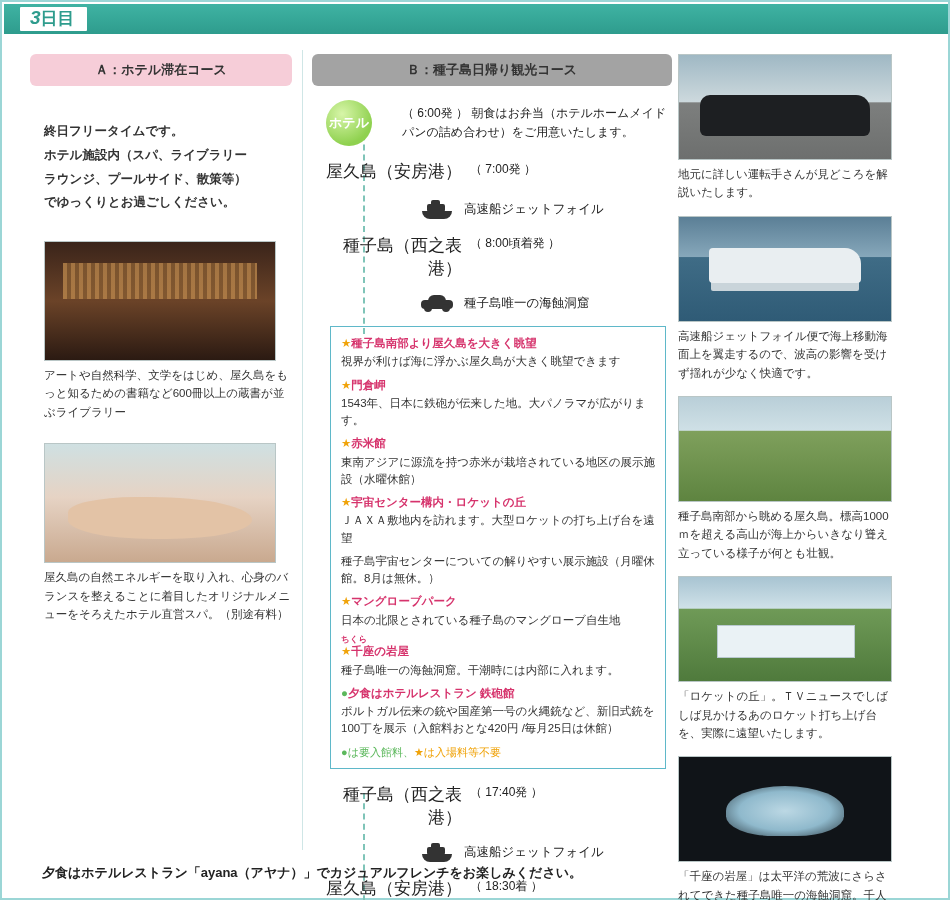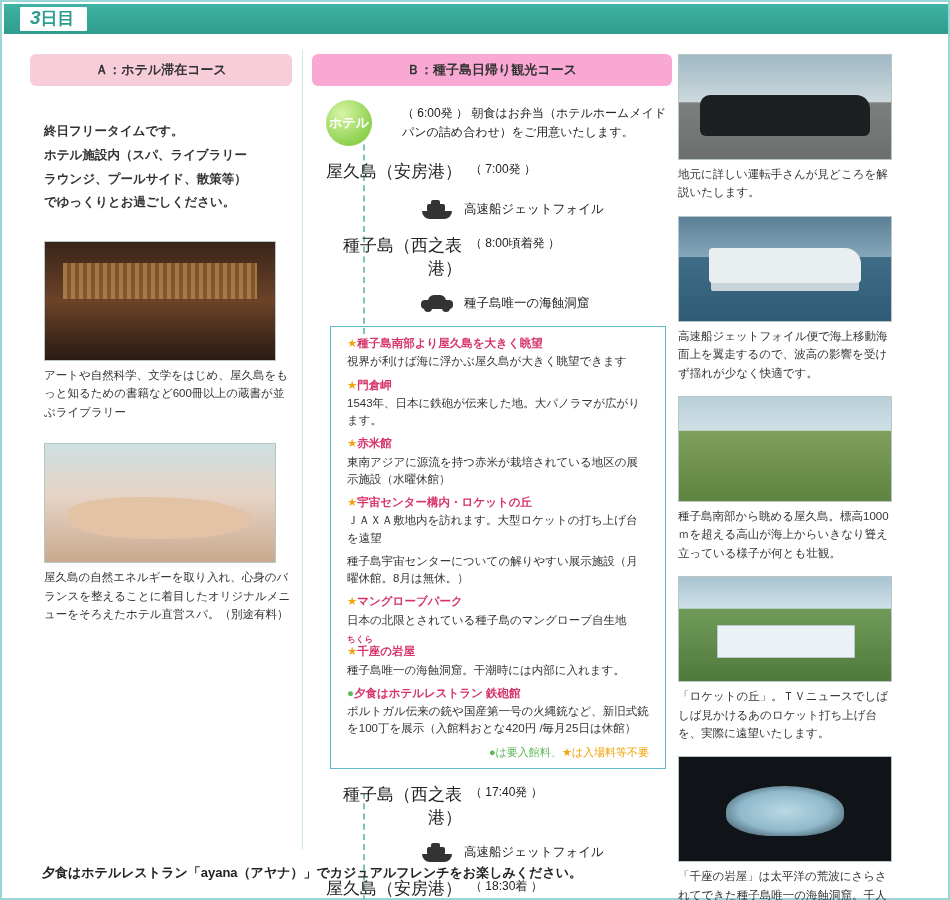--- a/index.html
+++ b/index.html
@@ -35,21 +35,21 @@
   
   .col-a{position:absolute;left:28px;top:52px;width:262px;}
   .col-b{position:absolute;left:310px;top:52px;width:360px;}
   .col-c{position:absolute;left:676px;top:52px;width:218px;}
 
   .col-title{
     text-align:center;font-weight:bold;font-size:13px;color:#333;
     padding:7px 0;border-radius:6px;
   }
   .title-a{background:#f6cdd8;}
-  .title-b{background:#f9a8d4;}
+  .title-b{background:#a3a3a3;}
 
   .vline{
     position:absolute;left:300px;top:48px;width:1px;height:800px;
     background:#cfe6e6;
   }
 
   
   .a-text{
     margin-top:34px;line-height:1.9;font-size:12.5px;color:#333;
     padding-left:14px;
@@ -89,29 +89,29 @@
   .boat .top{position:absolute;bottom:14px;left:9px;width:9px;height:5px;background:#333;border-radius:2px 2px 0 0;}
   
   .car{position:relative;width:32px;height:18px;}
   .car .body{position:absolute;bottom:3px;left:0;width:32px;height:9px;background:#333;border-radius:4px;}
   .car .roof{position:absolute;bottom:10px;left:7px;width:18px;height:7px;background:#333;border-radius:6px 6px 0 0;}
   .car .w1,.car .w2{position:absolute;bottom:0;width:8px;height:8px;background:#333;border-radius:50%;}
   .car .w1{left:3px;} .car .w2{right:3px;}
 
   
   .spotbox{
-    border:1px solid #5fb8c9;margin:10px 6px 10px 18px;padding:8px 16px;
+    border:1px solid #5fb8c9;margin:10px 6px 10px 18px;padding:8px 10px;
     font-size:11.5px;line-height:1.5;background:#fff;
   }
   .spot-title{color:#d6336c;font-weight:bold;}
   .spot-title .star{color:#f0a30a;}
   .spot-title.green .star{color:#5cb85c;}
   .spot-body{color:#333;margin:1px 0 6px 0;}
   .ruby{font-size:8.5px;display:block;line-height:1;color:#d6336c;}
-  .legend{text-align:right;font-size:11px;color:#333;margin-top:4px;}
+  .legend{font-size:11px;color:#333;margin-top:4px;}
   .legend .g{color:#5cb85c;}
   .legend .y{color:#f0a30a;}
 
   .dinner{
     position:absolute;left:40px;top:862px;width:620px;
     font-size:13px;font-weight:bold;color:#222;
   }
 
   
   .c-item{margin-bottom:14px;}

